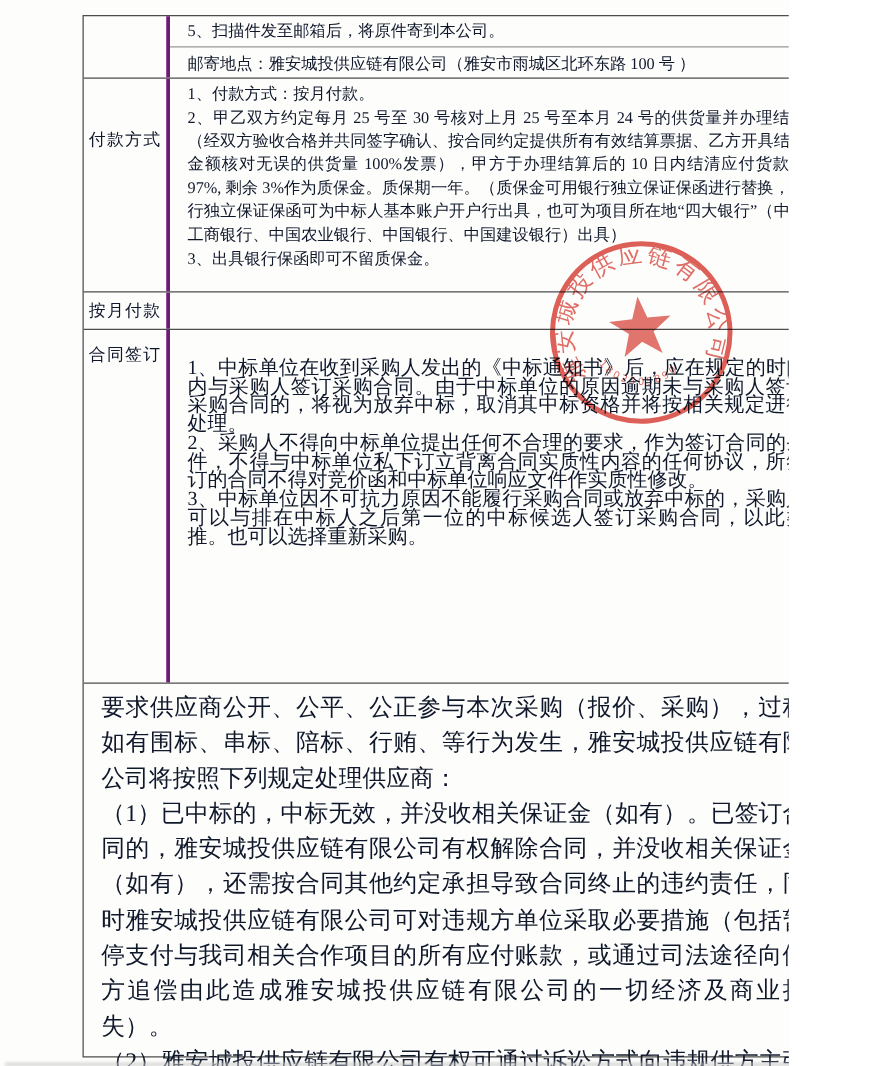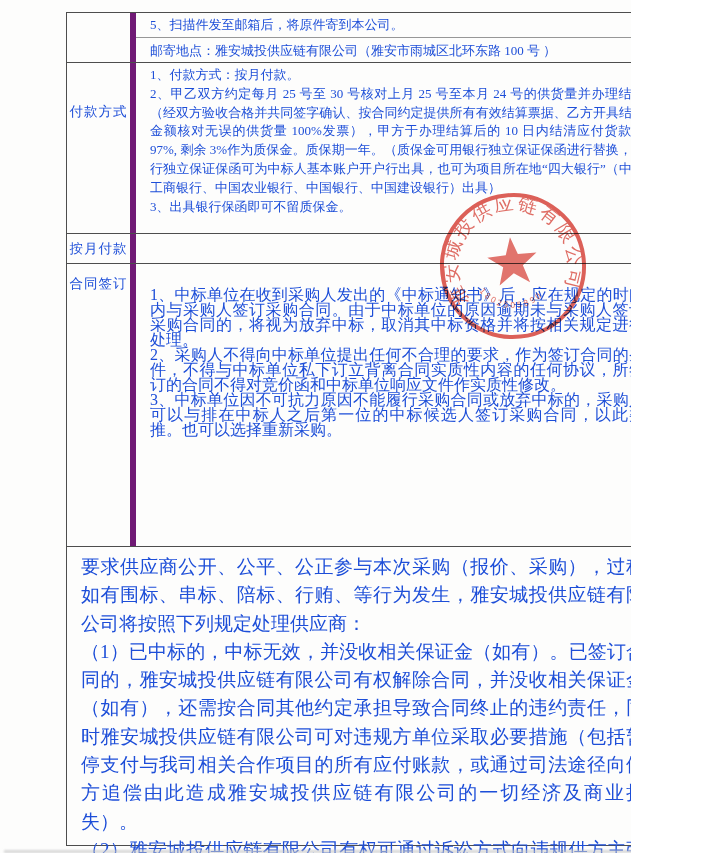--- a/index.html
+++ b/index.html
@@ -1,35 +1,35 @@
 <!DOCTYPE html>
 <html><head>
 <meta charset="utf-8">
 <style>
   html,body{margin:0;padding:0;background:#ffffff;}
   .page{
     position:relative;
     width:631px;height:853px;
     background:#fdfdfc;
     font-family:"Liberation Serif","DejaVu Serif",serif;
-    color:#1d4ed8;
+    color:#0f172a;
     overflow:hidden;
   }
   .doc-table{
     position:absolute;left:66px;top:12px;width:589px;
     border:1px solid #4d4d4d;
     box-sizing:border-box;
     display:flex;flex-direction:column;
     background:transparent;
   }
   .t-row{display:flex;box-sizing:border-box;}
   .t-row + .t-row{border-top:1px solid #4d4d4d;}
   .label-cell{
     width:69px;flex:0 0 69px;
-    border-right:6px solid #701a75;
+    border-right:3px solid #701a75;
     box-sizing:border-box;
     font-size:13.5px;
     letter-spacing:1px;
     text-align:center;
     display:flex;justify-content:center;
   }
   .content-cell{
     flex:1 1 auto;min-width:0;
     box-sizing:border-box;
     white-space:pre-line;

